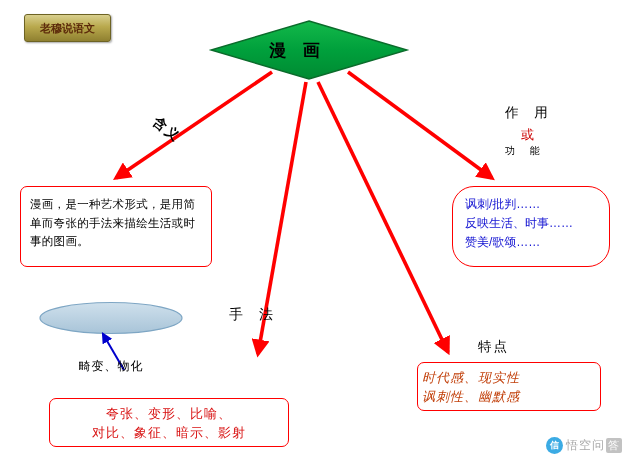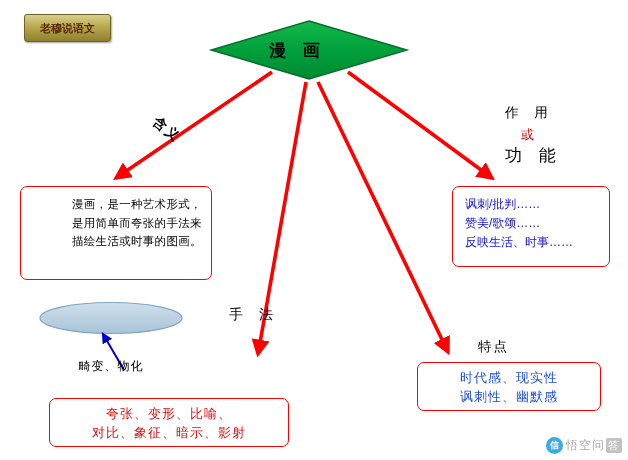--- a/index.html
+++ b/index.html
@@ -42,41 +42,41 @@
   
   .rbox {
     position:absolute;
     background:#ffffff;
     border:1.6px solid #ff0000;
     border-radius:7px;
     box-sizing:border-box;
   }
   .rbox .inner { padding:8px 9px; }
 
-  #box-definition { left:20px; top:186px; width:192px; height:94px;padding-left:42px; }
+  #box-definition { left:20px; top:186px; width:192px; height:81px; }
   #box-definition .inner {
     font-size:11.5px; color:#000; line-height:1.62;
     letter-spacing:0.3px;
   }
 
-  #box-function { left:452px; top:186px; width:158px; height:81px; }
+  #box-function { left:452px; top:186px; width:158px; height:81px;border-radius:22px; }
   #box-function .inner {
     font-size:12px; color:#1414d2; line-height:1.58; padding-left:12px;
   }
 
   #box-technique { left:49px; top:362px; width:240px; height:49px;margin-top:36px; }
   #box-technique .inner {
     font-size:13px; color:#d81010; line-height:1.48; text-align:center;
     letter-spacing:1px; padding:5px 4px;
   }
 
   #box-traits { left:417px; top:362px; width:184px; height:49px; }
   #box-traits .inner {
-    font-size:13px; color:#1d4ed8; line-height:1.48; text-align:center;
-    letter-spacing:1px; padding:5px 4px;
+    font-size:13px; color:#c2410c; line-height:1.48; 
+    letter-spacing:1px; padding:5px 4px;font-style:italic;
   }
 
   
   .ellipse-label {
     position:absolute; left:40px; top:303px; width:142px; height:31px;
     display:flex; align-items:center; justify-content:center;
     font-size:12px; color:#000; letter-spacing:1px;margin-top:48px;
   }
 
   
@@ -91,21 +91,21 @@
   #cap-traits {
     left:478px; top:338px; font-size:13.5px; letter-spacing:2px;
   }
   #cap-use-1 {
     left:505px; top:104px; font-size:13.5px; letter-spacing:6px;
   }
   #cap-use-2 {
     left:521px; top:126px; font-size:13px; color:#cc0000;
   }
   #cap-use-3 {
-    left:505px; top:144px; font-size:17px; letter-spacing:6px;
+    left:505px; top:144px; font-size:10px; letter-spacing:6px;
   }
 
   
   .watermark {
     position:absolute; right:6px; bottom:6px;
     display:flex; align-items:center; gap:3px; opacity:.85;
   }
   .wm-badge {
     width:17px; height:17px; border-radius:50%;
     background:#1a9de0;
@@ -175,22 +175,22 @@
   <div class="caption" id="cap-use-2">或</div>
   <div class="caption" id="cap-use-3">功 能</div>
 
   <div class="rbox" id="box-definition">
     <div class="inner">漫画，是一种艺术形式，是用简单而夸张的手法来描绘生活或时事的图画。</div>
   </div>
 
   <div class="rbox" id="box-function">
     <div class="inner">
       <div>讽刺/批判……</div>
+      <div>反映生活、时事……</div>
       <div>赞美/歌颂……</div>
-      <div>反映生活、时事……</div>
     </div>
   </div>
 
   <div class="rbox" id="box-technique">
     <div class="inner">
       <div>夸张、变形、比喻、</div>
       <div>对比、象征、暗示、影射</div>
     </div>
   </div>
 

